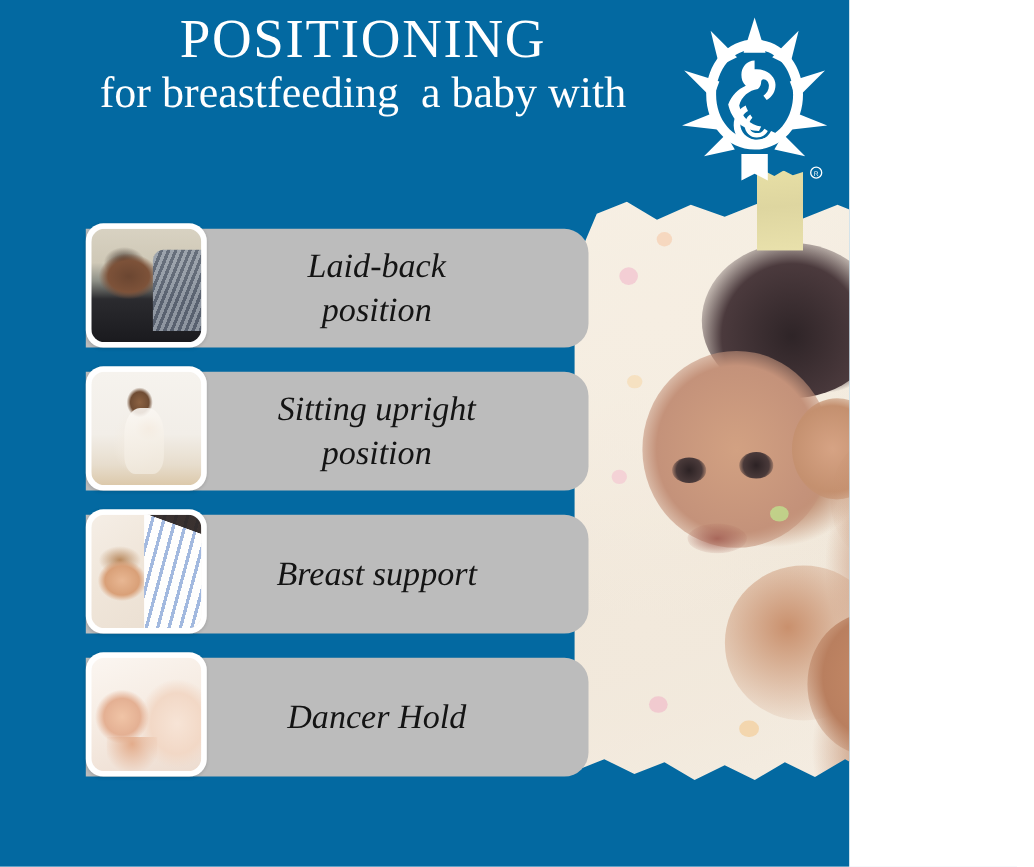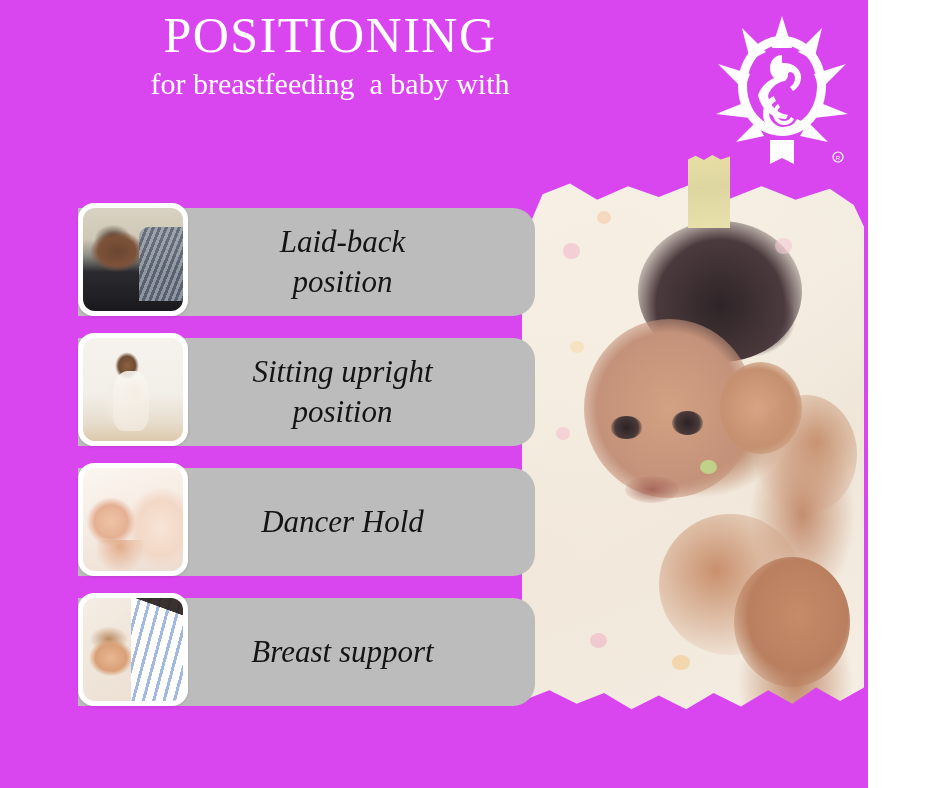--- a/index.html
+++ b/index.html
@@ -2,24 +2,24 @@
 <html><head>
 <meta charset="utf-8">
 <style>
   html, body {
     margin: 0;
     padding: 0;
     background: #ffffff;
   }
   #poster {
     position: relative;
-    width: 868px;
+    width: 772px;
     height: 788px;
     overflow: hidden;
-    background: #d946ef;
+    background: #0369a1;
     font-family: "Liberation Serif", "DejaVu Serif", serif;
   }
 
   
   .title-block {
     position: absolute;
     left: 0;
     top: 8px;
     width: 660px;
     text-align: center;
@@ -30,21 +30,21 @@
     font-family: "Liberation Serif", "DejaVu Serif", serif;
     font-size: 50px;
     line-height: 54px;
     letter-spacing: 1.5px;
     font-weight: 400;
     margin: 0;
   }
   .title-sub {
     color: #ffffff;
     font-family: "Liberation Serif", "DejaVu Serif", serif;
-    font-size: 30px;
+    font-size: 40px;
     line-height: 44px;
     font-weight: 400;
     margin: 0;
     white-space: pre;
   }
 
   
   .hero-wrap {
     position: absolute;
     left: 522px;
@@ -318,30 +318,30 @@
         <span class="row-label">Sitting upright
 position</span>
       </div>
       <div class="row-thumb">
         <div class="thumb-img t2"></div>
       </div>
     </div>
 
     <div class="row">
       <div class="row-bar">
+        <span class="row-label">Breast support</span>
+      </div>
+      <div class="row-thumb">
+        <div class="thumb-img t3"></div>
+      </div>
+    </div>
+
+    <div class="row">
+      <div class="row-bar">
         <span class="row-label">Dancer Hold</span>
       </div>
       <div class="row-thumb">
         <div class="thumb-img t4"></div>
       </div>
     </div>
 
-    <div class="row">
-      <div class="row-bar">
-        <span class="row-label">Breast support</span>
-      </div>
-      <div class="row-thumb">
-        <div class="thumb-img t3"></div>
-      </div>
-    </div>
-
   </div>
 </div>
 
 </body></html>

